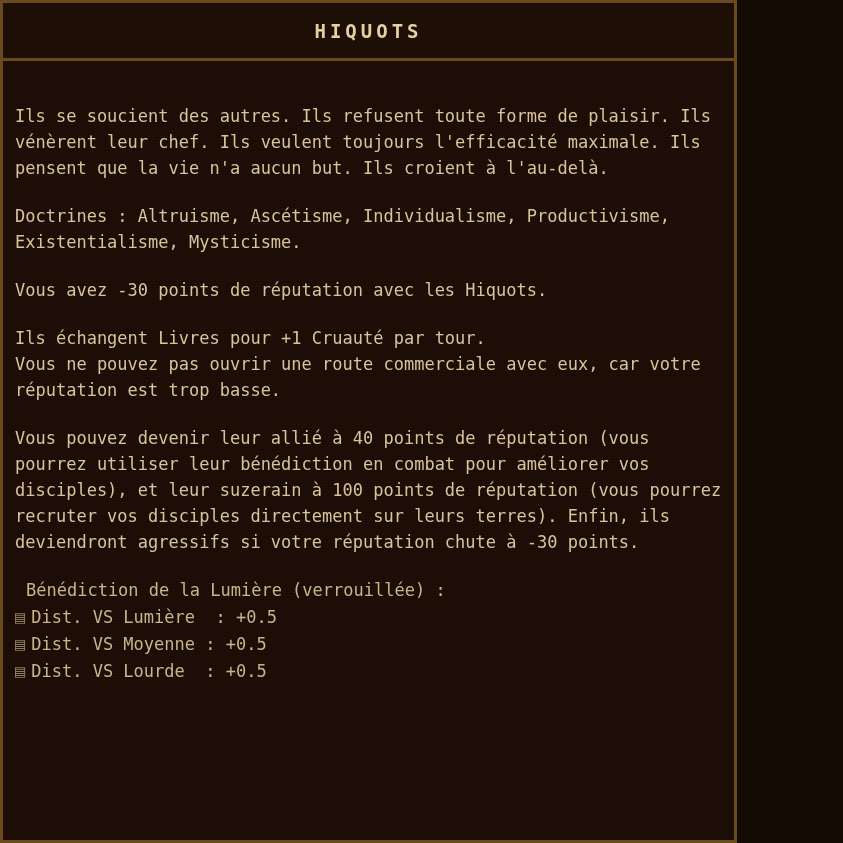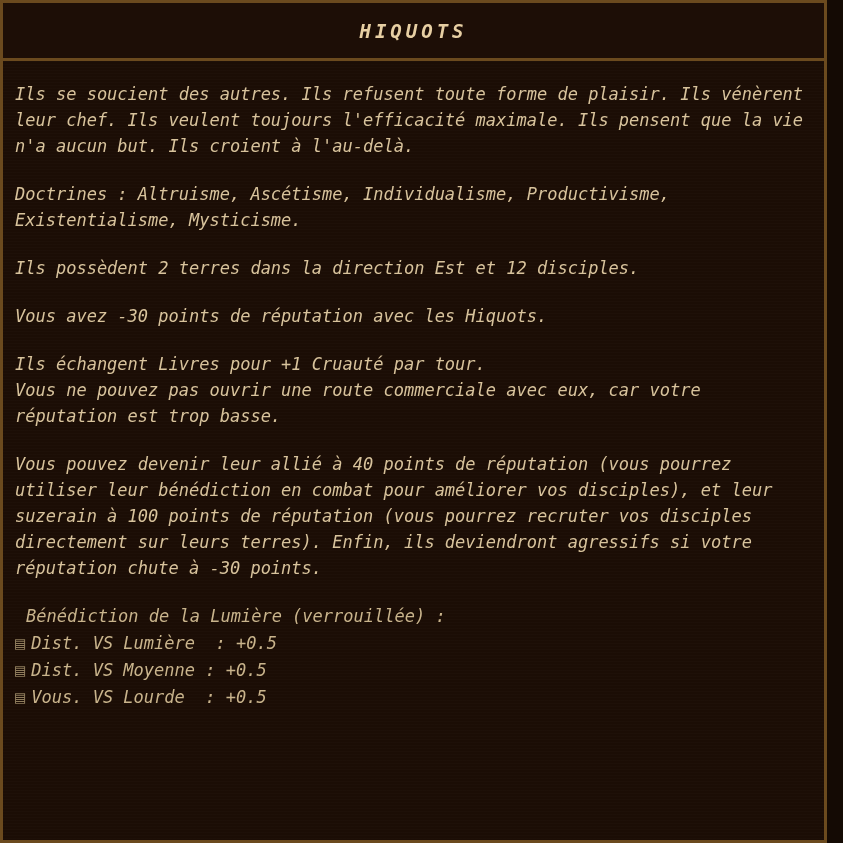--- a/index.html
+++ b/index.html
@@ -8,49 +8,48 @@
     background: #140a04;
   }
   body {
     width: 843px;
     height: 843px;
     overflow: hidden;
     font-family: "DejaVu Sans Mono", monospace;
   }
   #panel {
     position: relative;
-    width: 827px;
+    width: 737px;
     height: 843px;
     box-sizing: border-box;
     background: #f0abfc;
     border: 3px solid #6b4a1e;
     display: flex;
     flex-direction: column;
-    font-style: italic;
   }
   #title-bar {
     flex: 0 0 auto;
     height: 58px;
     box-sizing: border-box;
     border-bottom: 3px solid #6b4a1e;
     display: flex;
     align-items: center;
     justify-content: center;
     background: #1d0e06;
   }
   #title-text {
     color: #e7cfa3;
     font-size: 19px;
     letter-spacing: 4px;
     font-weight: bold;
   }
   #body-area {
     flex: 1 1 auto;
     box-sizing: border-box;
-    padding: 20px 12px 8px 12px;
+    padding: 42px 12px 8px 12px;
     overflow: hidden;
     background:
       repeating-linear-gradient(
         to bottom,
         rgba(255,255,255,0.012) 0px,
         rgba(255,255,255,0.012) 1px,
         rgba(0,0,0,0) 1px,
         rgba(0,0,0,0) 3px
       ),
       #1b0d05;
@@ -93,21 +92,20 @@
   <div id="title-bar">
     <div id="title-text">HIQUOTS</div>
   </div>
 
   <div id="body-area">
 
     <p class="para">Ils se soucient des autres. Ils refusent toute forme de plaisir. Ils vénèrent leur chef. Ils veulent toujours l'efficacité maximale. Ils pensent que la vie n'a aucun but. Ils croient à l'au-delà.</p>
 
     <p class="para">Doctrines : Altruisme, Ascétisme, Individualisme, Productivisme, Existentialisme, Mysticisme.</p>
 
-    <p class="para">Ils possèdent 2 terres dans la direction Est et 12 disciples.</p>
 
     <p class="para">Vous avez -30 points de réputation avec les Hiquots.</p>
 
     <p class="para tight">Ils échangent Livres pour +1 Cruauté par tour.</p>
     <p class="para">Vous ne pouvez pas ouvrir une route commerciale avec eux, car votre réputation est trop basse.</p>
 
 
     <p class="para">Vous pouvez devenir leur allié à 40 points de réputation (vous pourrez utiliser leur bénédiction en combat pour améliorer vos disciples), et leur suzerain à 100 points de réputation (vous pourrez recruter vos disciples directement sur leurs terres). Enfin, ils deviendront agressifs si votre réputation chute à -30 points.</p>
 
     <div>
@@ -120,19 +118,19 @@
       </div>
 
       <div class="bless-row">
         <span class="bless-glyph">▤</span>
         <span>Dist. VS Moyenne : </span>
         <span>+0.5</span>
       </div>
 
       <div class="bless-row">
         <span class="bless-glyph">▤</span>
-        <span>Vous. VS Lourde  : </span>
+        <span>Dist. VS Lourde  : </span>
         <span>+0.5</span>
       </div>
     </div>
 
   </div>
 </div>
 
 </body></html>

